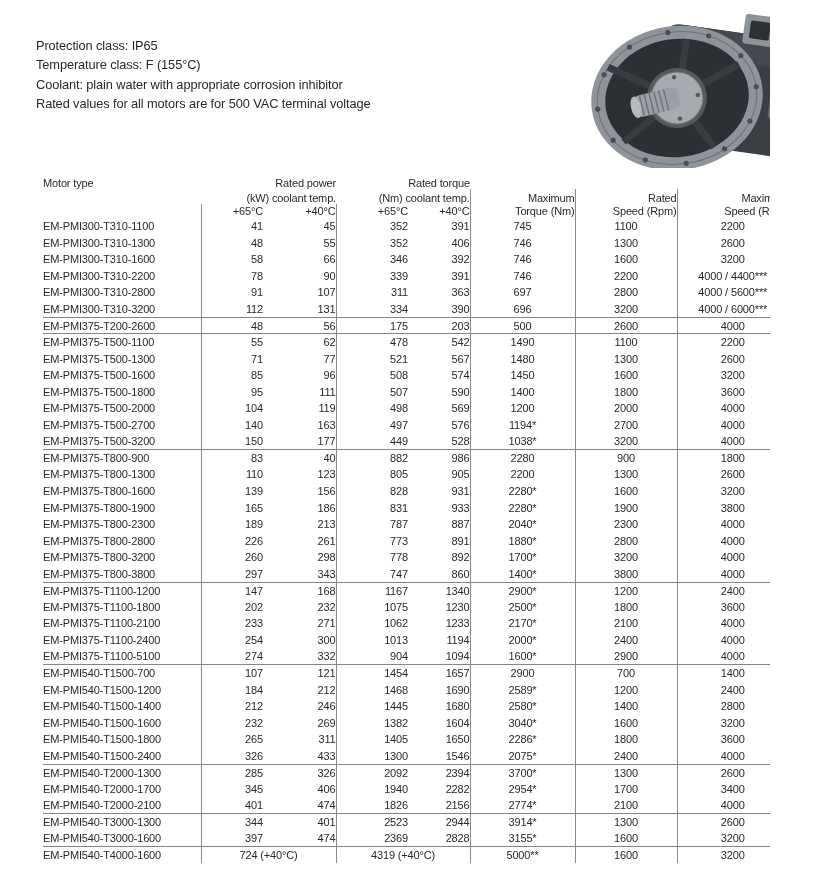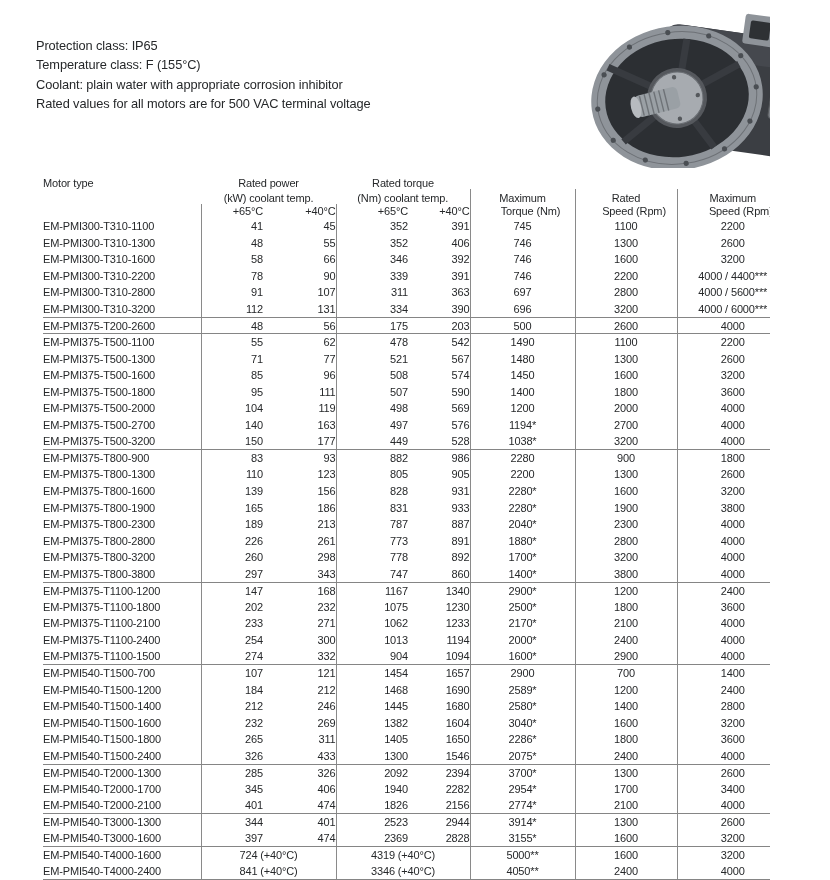--- a/index.html
+++ b/index.html
@@ -21,21 +21,21 @@
   tbody td { vertical-align:middle; }
   .col-name  { text-align:left; padding-left:1px; }
   .col-p65   { text-align:right; padding-right:15px; }
   .col-p40   { text-align:right; padding-right:29px; }
   .col-t65   { text-align:right; padding-right:21px; }
   .col-t40   { text-align:right; padding-right:28px; }
   .col-max   { text-align:center; }
   .col-rspd  { text-align:center; }
   .col-mspd  { text-align:center; }
   .col-center{ text-align:center; }
-  .hl        { text-align:center; padding-left:5px; }
+  .hl        { text-align:right; padding-left:5px; }
   .bd-l      { border-left:1px solid #8a8a8a; }
   tr.group-end td { border-bottom:1px solid #858585; }
   
   .fn { position:absolute; transform-origin:0 0; transform:rotate(-90deg); white-space:nowrap;
         font-size:7.6px; color:#6f6f6f; letter-spacing:0.1px; }
   .fn .gap1 { margin-left:46px; }
   .fn .gap2 { margin-left:58px; }
   .fn1 { left:776px; top:881px; }
   .fn2 { left:789px; top:881px; }
 </style>
@@ -296,21 +296,21 @@
           <td class="col-p40">177</td>
           <td class="col-t65 bd-l">449</td>
           <td class="col-t40">528</td>
           <td class="col-max bd-l">1038*</td>
           <td class="col-rspd bd-l">3200</td>
           <td class="col-mspd bd-l">4000</td>
         </tr>
         <tr>
           <td class="col-name">EM-PMI375-T800-900</td>
           <td class="col-p65 bd-l">83</td>
-          <td class="col-p40">93</td>
+          <td class="col-p40">40</td>
           <td class="col-t65 bd-l">882</td>
           <td class="col-t40">986</td>
           <td class="col-max bd-l">2280</td>
           <td class="col-rspd bd-l">900</td>
           <td class="col-mspd bd-l">1800</td>
         </tr>
         <tr>
           <td class="col-name">EM-PMI375-T800-1300</td>
           <td class="col-p65 bd-l">110</td>
           <td class="col-p40">123</td>
@@ -414,21 +414,21 @@
           <td class="col-name">EM-PMI375-T1100-2400</td>
           <td class="col-p65 bd-l">254</td>
           <td class="col-p40">300</td>
           <td class="col-t65 bd-l">1013</td>
           <td class="col-t40">1194</td>
           <td class="col-max bd-l">2000*</td>
           <td class="col-rspd bd-l">2400</td>
           <td class="col-mspd bd-l">4000</td>
         </tr>
         <tr class="group-end">
-          <td class="col-name">EM-PMI375-T1100-1500</td>
+          <td class="col-name">EM-PMI375-T1100-5100</td>
           <td class="col-p65 bd-l">274</td>
           <td class="col-p40">332</td>
           <td class="col-t65 bd-l">904</td>
           <td class="col-t40">1094</td>
           <td class="col-max bd-l">1600*</td>
           <td class="col-rspd bd-l">2900</td>
           <td class="col-mspd bd-l">4000</td>
         </tr>
         <tr>
           <td class="col-name">EM-PMI540-T1500-700</td>
@@ -541,28 +541,20 @@
           <td class="col-mspd bd-l">3200</td>
         </tr>
         <tr>
           <td class="col-name">EM-PMI540-T4000-1600</td>
           <td class="col-center bd-l" colspan="2">724 (+40°C)</td>
           <td class="col-center bd-l" colspan="2">4319 (+40°C)</td>
           <td class="col-max bd-l">5000**</td>
           <td class="col-rspd bd-l">1600</td>
           <td class="col-mspd bd-l">3200</td>
         </tr>
-        <tr class="group-end">
-          <td class="col-name">EM-PMI540-T4000-2400</td>
-          <td class="col-center bd-l" colspan="2">841 (+40°C)</td>
-          <td class="col-center bd-l" colspan="2">3346 (+40°C)</td>
-          <td class="col-max bd-l">4050**</td>
-          <td class="col-rspd bd-l">2400</td>
-          <td class="col-mspd bd-l">4000</td>
-        </tr>
       </tbody>
   </table>
 
   <div class="fn fn1">
     <span>***With the standard bearings 4000 rpm, higher speeds are possible with grease lubricated bearings (BHS)</span>
     <span class="gap1">**QUAD peak torque achieved with 4 EC-C inverters</span>
   </div>
   <div class="fn fn2">
     <span>*DUAL peak torque achieved with 2 EC-C inverters</span>
     <span class="gap2">Information subject to change without further notice</span>

